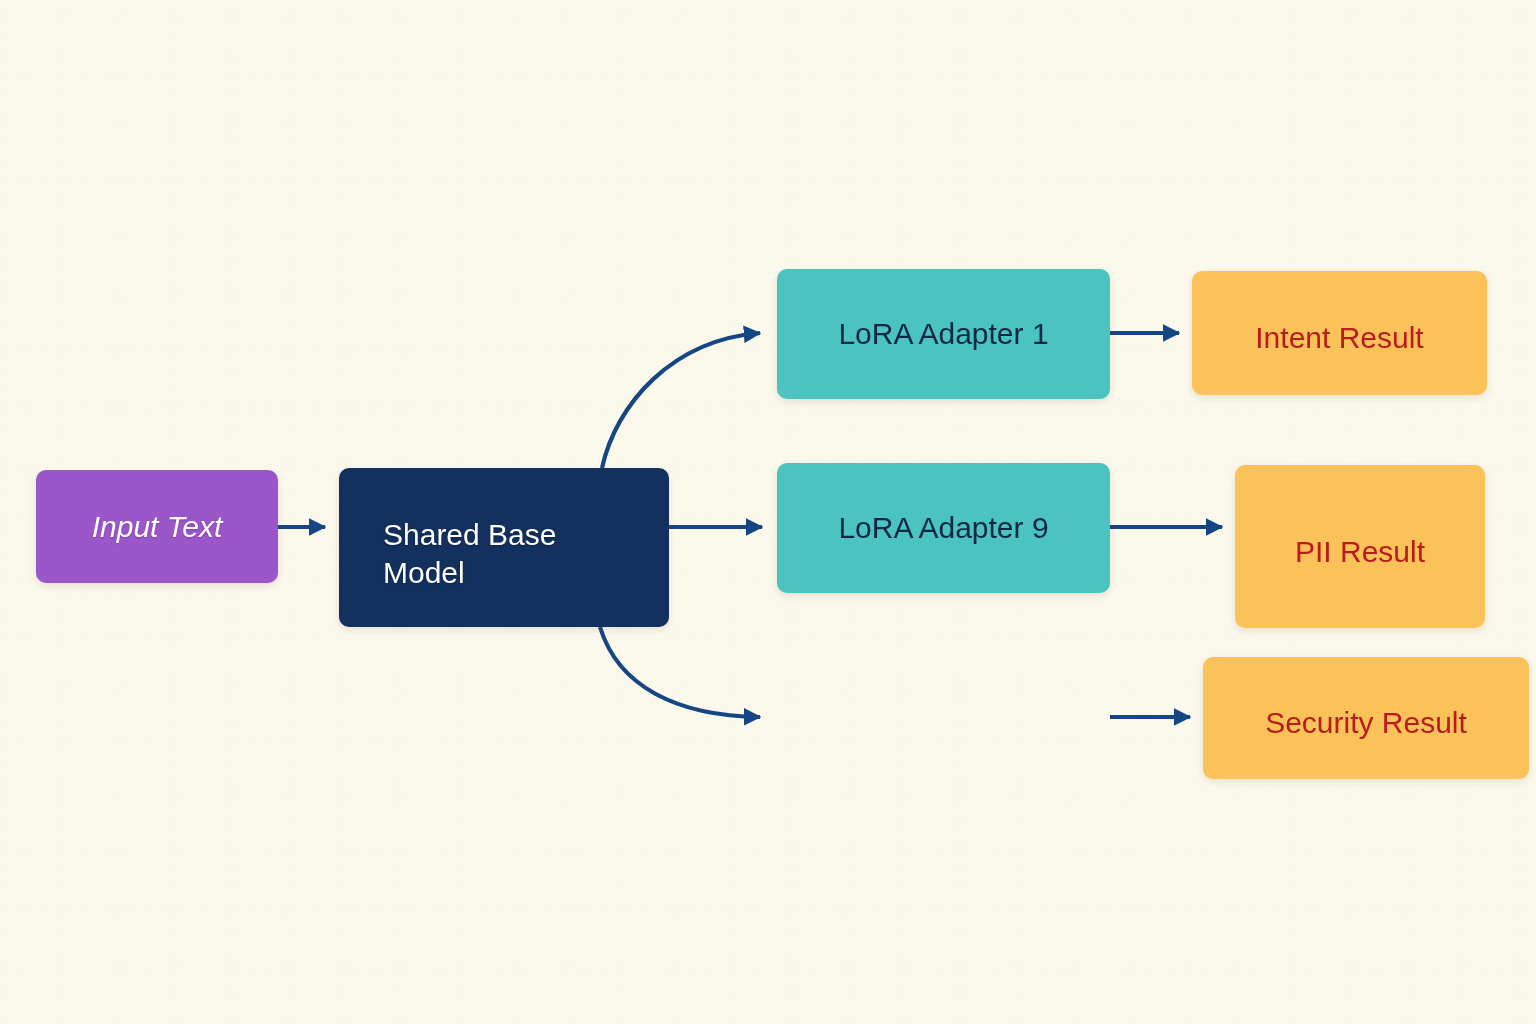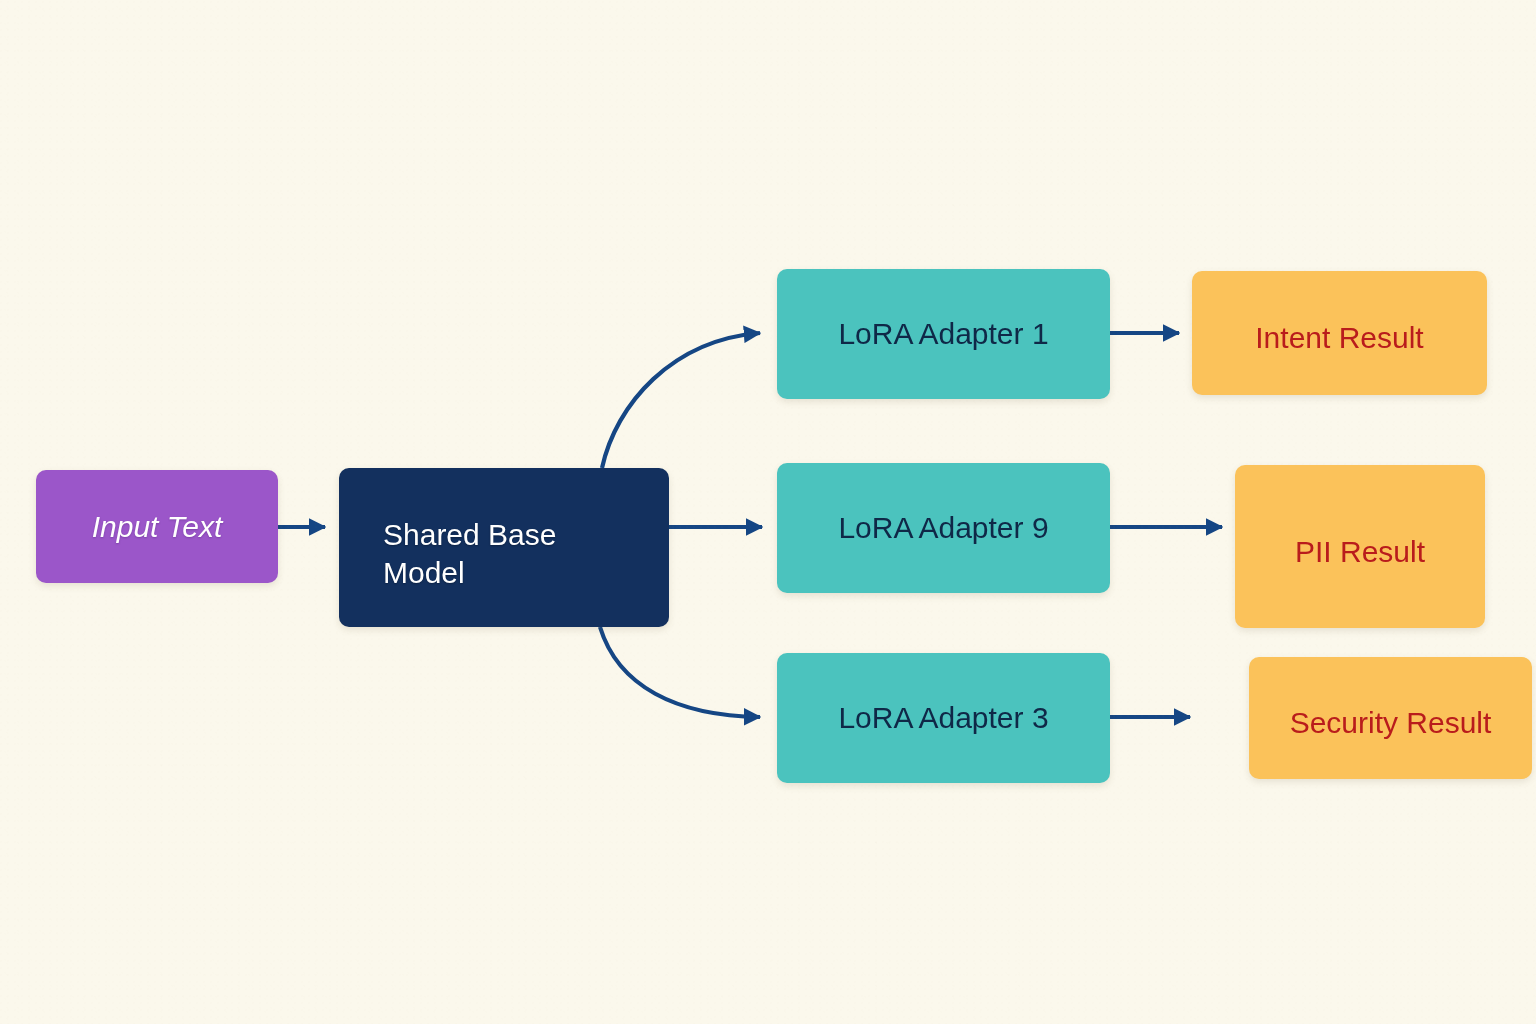--- a/index.html
+++ b/index.html
@@ -107,21 +107,21 @@
     justify-content: center;
   }
   .node.result .node-label {
     color: #b91c1c;
     font-size: 30px;
     text-align: center;
     margin-top: 10px;
   }
   .node.result.r1 { left: 1192px; top: 271px; width: 295px; height: 124px; }
   .node.result.r2 { left: 1235px; top: 465px; width: 250px; height: 163px; }
-  .node.result.r3 { left: 1249px; top: 657px; width: 283px; height: 122px; }
+  .node.result.r3 { left: 1203px; top: 657px; width: 326px; height: 122px; }
 </style>
 </head>
 <body>
 
 <div id="canvas">
 
   <svg id="edges" viewBox="0 0 1536 1024" width="1536" height="1024" xmlns="http://www.w3.org/2000/svg">
     <defs>
       <marker id="arrowhead" viewBox="0 0 10 10" refX="9.2" refY="5" markerWidth="4.2" markerHeight="4.2" orient="auto-start-reverse">
         <path d="M 0 0 L 10 5 L 0 10 z" fill="#154684"></path>
@@ -153,23 +153,20 @@
     <span class="node-label">Shared Base
 Model</span>
   </div>
 
   <div class="node adapter r1">
     <span class="node-label">LoRA Adapter 1</span>
   </div>
   <div class="node adapter r2">
     <span class="node-label">LoRA Adapter 9</span>
   </div>
-  <div class="node adapter r3">
-    <span class="node-label">LoRA Adapter 3</span>
-  </div>
 
   <div class="node result r1">
     <span class="node-label">Intent Result</span>
   </div>
   <div class="node result r2">
     <span class="node-label">PII Result</span>
   </div>
   <div class="node result r3">
     <span class="node-label">Security Result</span>
   </div>

